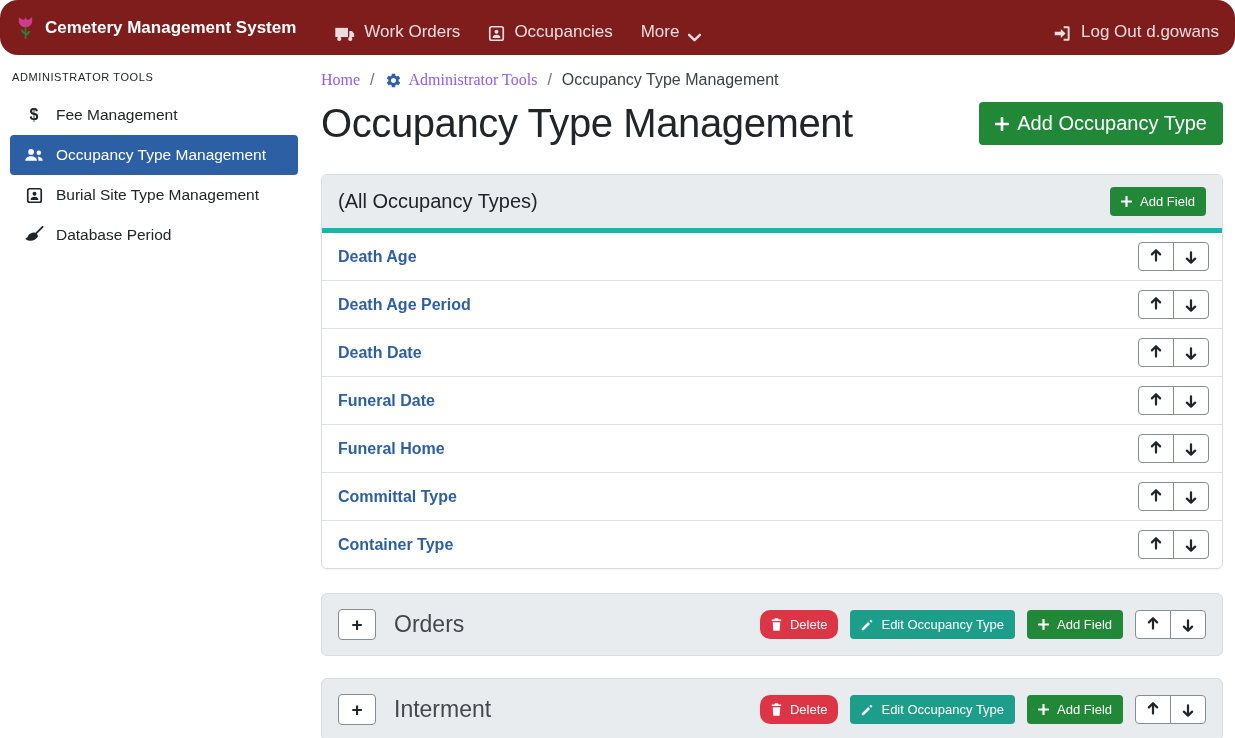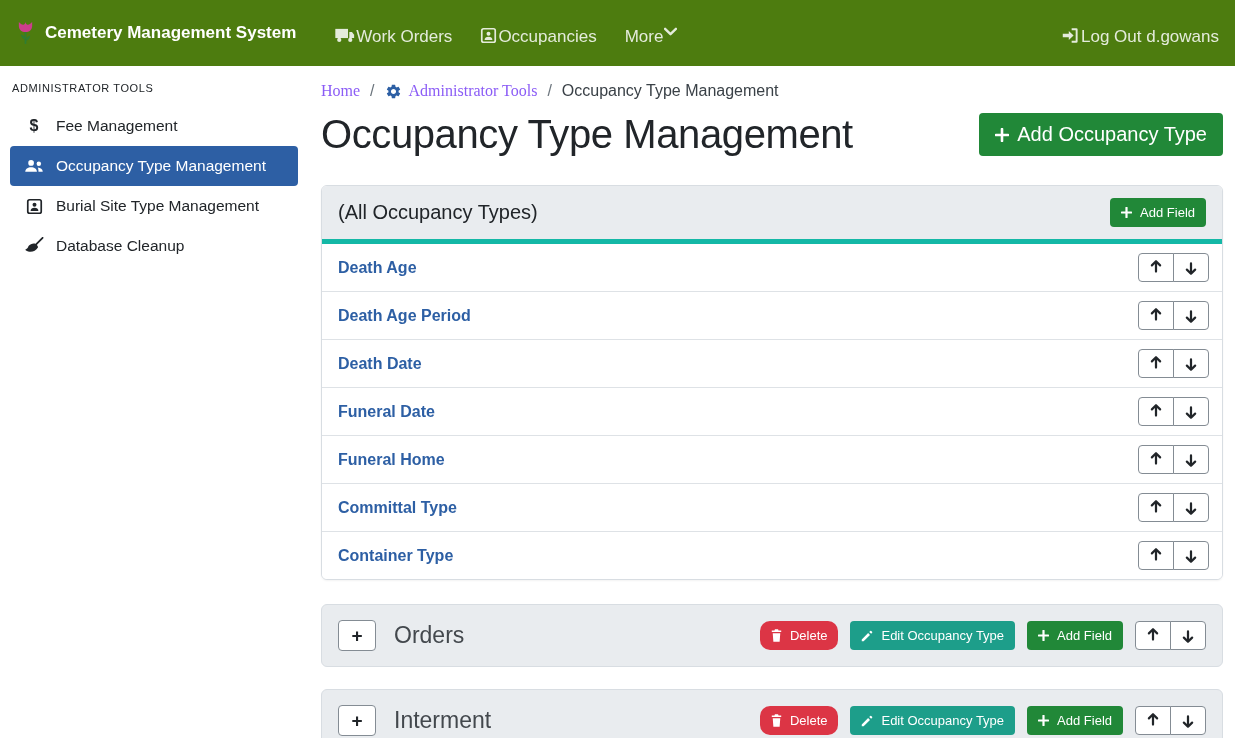--- a/index.html
+++ b/index.html
@@ -9,27 +9,27 @@
     color: #212529;
     background: #fff;
   }
   .viewport {
     width: 1235px; height: 738px;
     overflow: hidden; background: #fff; position: relative;
   }
 
   
   .navbar {
-    height: 66px; background: #4d7c0f; color: #fff;
-    display: flex; align-items: center; padding: 0 16px;
+    height: 55px; background: #7f1d1d; color: #fff;
+    display: flex; align-items: center; padding: 0 16px; border-radius: 18px;
   }
   .brand { display: flex; align-items: center; gap: 10px; margin-right: 24px; cursor: pointer; }
   .brand-text { font-weight: 700; font-size: 17px; color: #fff; white-space: nowrap; }
   .nav-link {
-    display: flex; align-items: flex-start; gap: 1px;
+    display: flex; align-items: flex-end; gap: 9px;
     color: rgba(255,255,255,.85); font-size: 17px; text-decoration: none;
     padding: 0 14px; cursor: pointer; white-space: nowrap; margin-top: 8px;
   }
   .nav-icon { display: flex; align-items: center; }
   .logout { margin-left: auto; padding-right: 0; }
 
   
   .body-row { display: flex; align-items: stretch; }
 
   
@@ -215,21 +215,21 @@
       </a>
 
 
       <a class="side-item">
         <span class="side-icon">
           <svg width="20" height="18" viewBox="0 0 24 22">
             <path d="M22.5 1 L14 9.5" stroke="currentColor" stroke-width="2.2" stroke-linecap="round" fill="none"></path>
             <path d="M13 8 C15 9 16.5 10.5 17 12.5 C14.5 16.5 10.5 18.5 6.5 18 C4.3 17.7 2.3 16.5 1.3 15.5 C3.3 14.5 4.8 13 5.3 11 C7.3 8.5 10.5 7.5 13 8 Z" fill="currentColor"></path>
           </svg>
         </span>
-        <span>Database Cleanup</span>
+        <span>Database Period</span>
       </a>
     </aside>
 
     <main class="main">
 
       <nav class="breadcrumb">
         <a class="bc-link">Home</a>
         <span class="bc-sep">/</span>
         <a class="bc-link">
           <span class="nav-icon">

